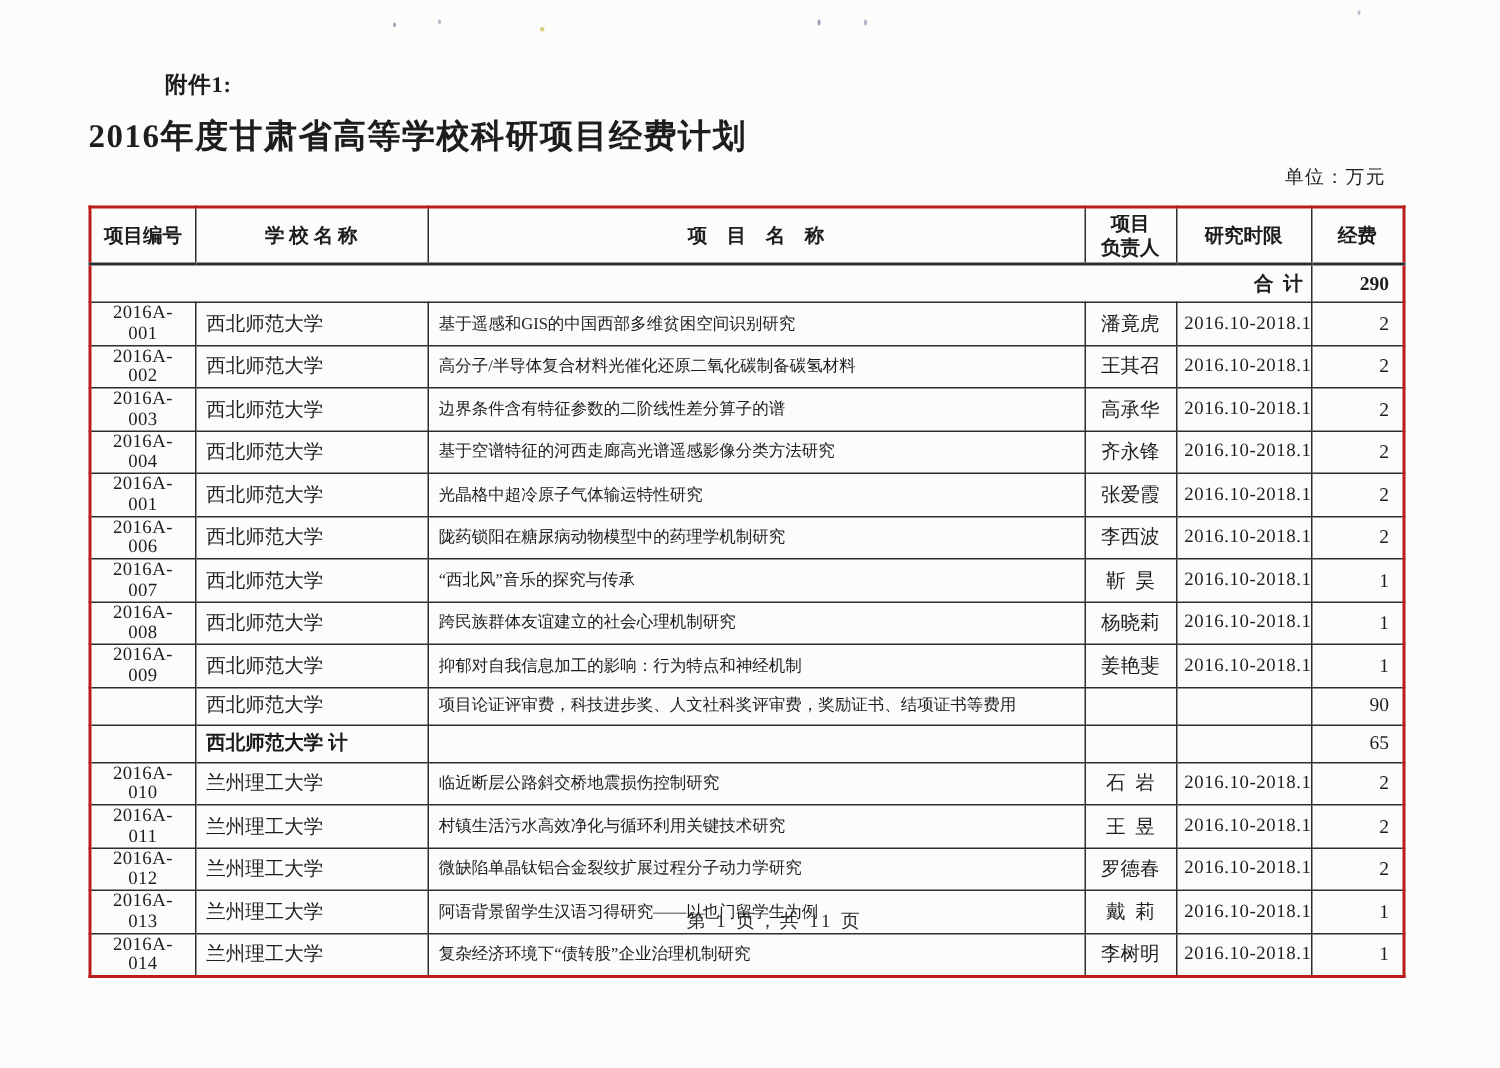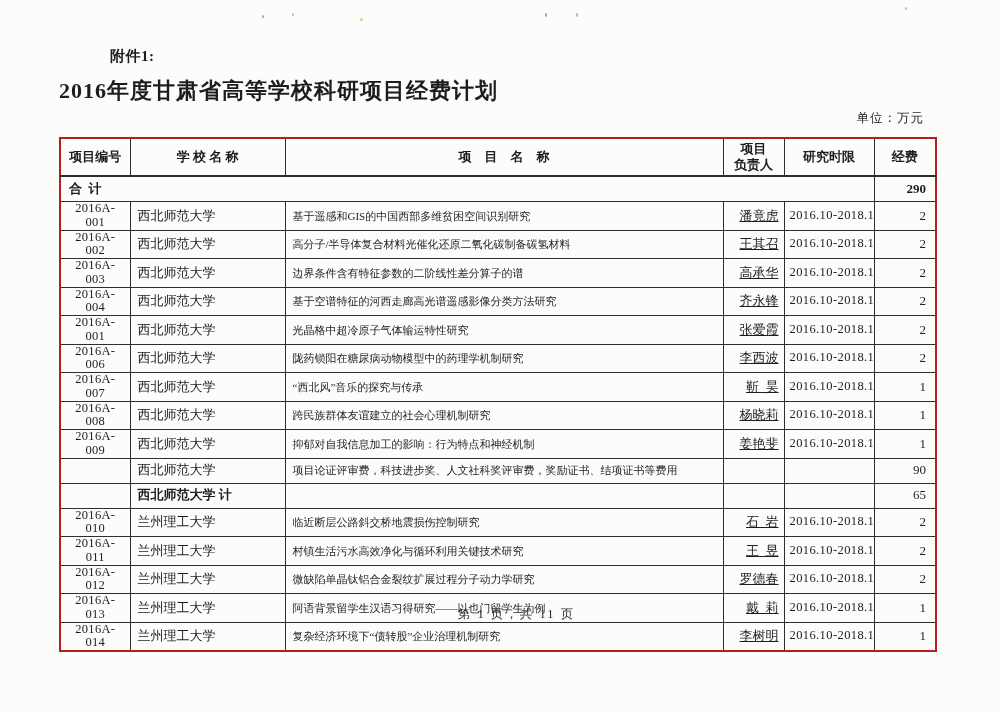--- a/index.html
+++ b/index.html
@@ -35,24 +35,24 @@
   }
   thead th {
     height:36px; font-size:13px; font-weight:bold;
     text-align:center; white-space:pre-line; line-height:1.2;
     border-bottom-width:2px; padding:0 2px;
   }
   tbody td { height:24px; padding:0 5px; line-height:1.1; }
   td.code-cell   { text-align:center; font-size:12.5px; letter-spacing:0.3px; }
   td.school-cell { text-align:left; padding-left:7px; font-size:13px; white-space:nowrap; }
   td.project-cell{ text-align:left; padding-left:7px; font-size:11px; white-space:nowrap; }
-  td.leader-cell { text-align:right; font-size:13px; white-space:pre;text-decoration:underline; }
+  td.leader-cell { text-align:center; font-size:13px; white-space:pre; }
   td.period-cell { text-align:center; font-size:12.5px; letter-spacing:0.4px; white-space:nowrap; }
   td.fund-cell   { text-align:right; padding-right:9px; font-size:13px; }
-  td.label-cell  { text-align:left; padding-left:8px; font-size:13px; white-space:pre; }
+  td.label-cell  { text-align:right; padding-left:8px; font-size:13px; white-space:pre; }
   .bold { font-weight:bold; }
   .footer {
     position:absolute; left:59px; top:606px; width:875px;
     text-align:center; font-size:12.5px; letter-spacing:2px; color:#2a2a33;padding-left:20px;
   }
   .speck { position:absolute; border-radius:50%; }
 </style>
 </head>
 <body>
 

